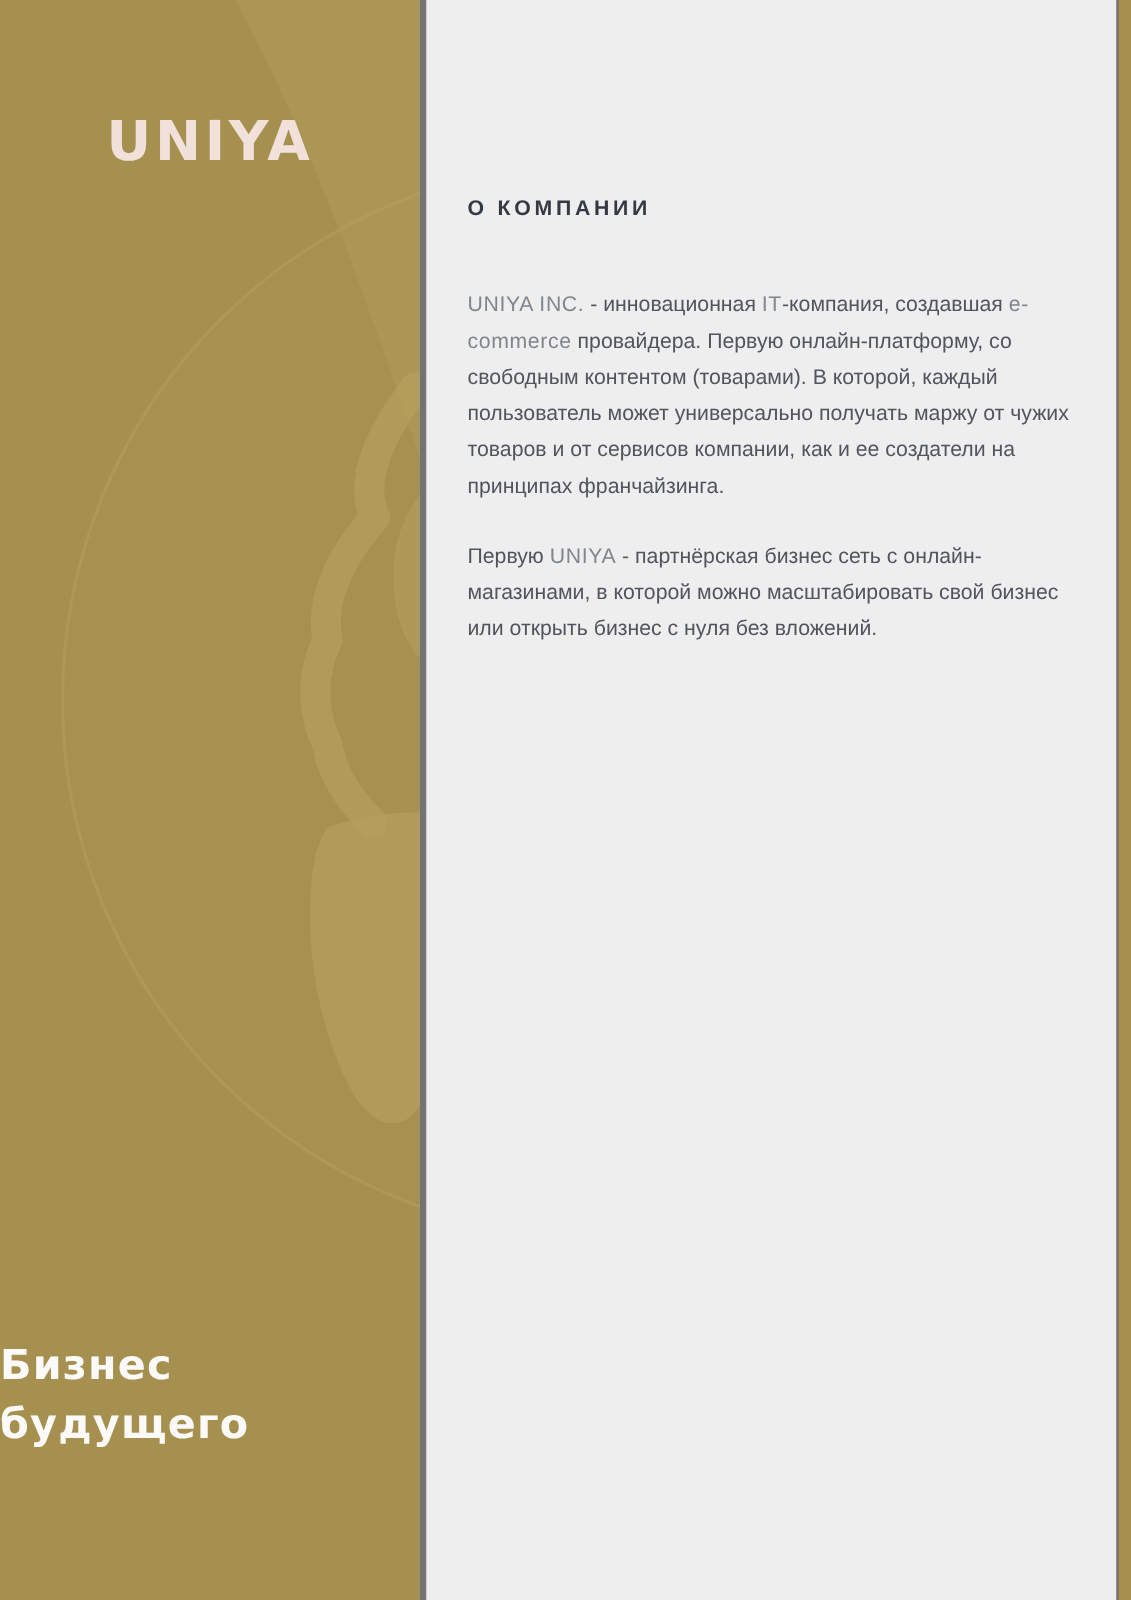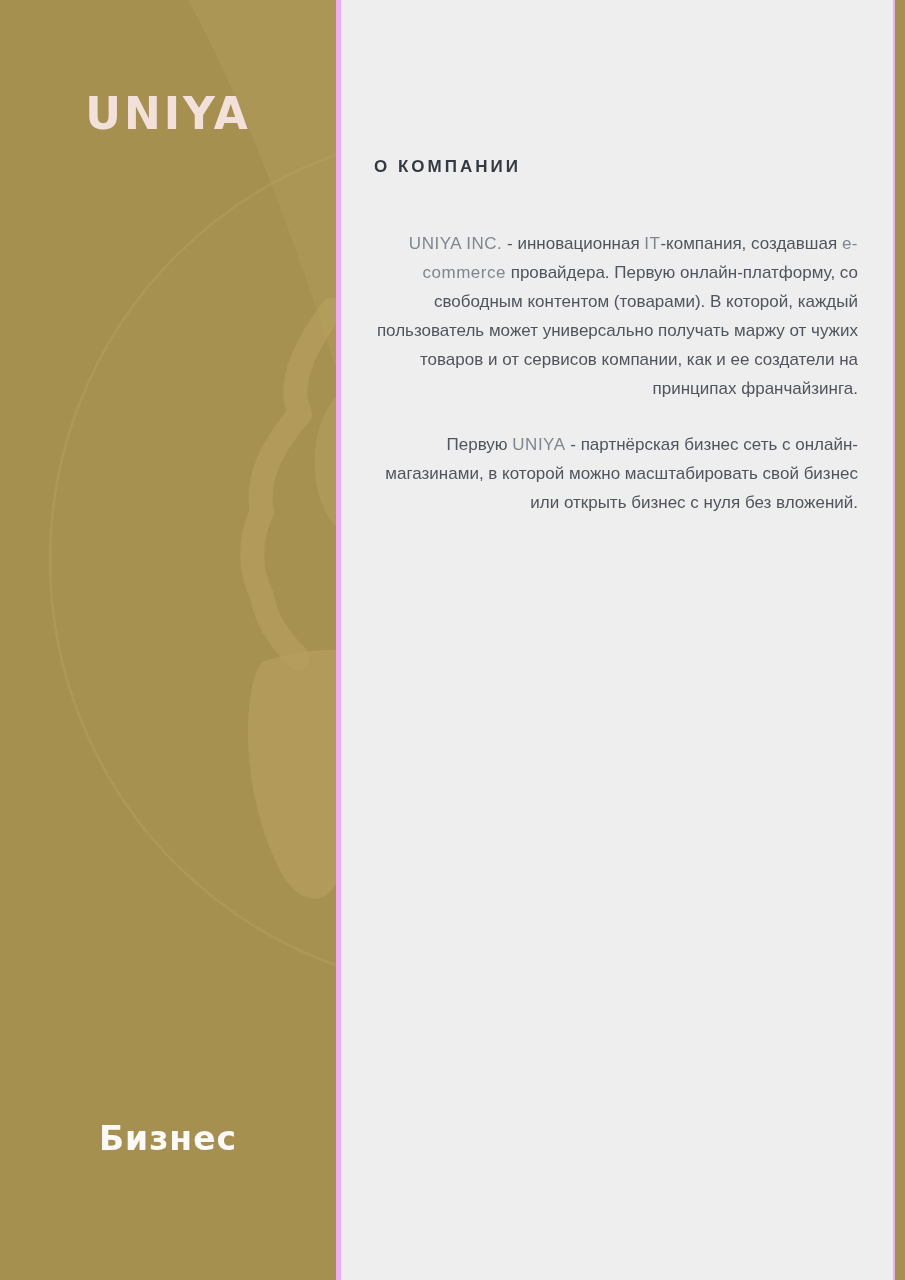--- a/index.html
+++ b/index.html
@@ -4,21 +4,21 @@
 <style>
   html, body { margin: 0; padding: 0; }
   body {
     background: #f7f2e7;
     font-family: "Liberation Sans", sans-serif;
   }
   .page {
     position: relative;
     width: 905px;
     height: 1280px;
-    background: #f0abfc;
+    background: #737373;
     overflow: hidden;
   }
   
   .sidebar {
     position: absolute;
     left: 0; top: 0;
     width: 336px; height: 1280px;
     background: #a6904f;
     overflow: hidden;
   }
@@ -36,21 +36,20 @@
     font-family: "DejaVu Sans", sans-serif;
     font-size: 44px;
     font-weight: 800;
     letter-spacing: 3px;
     color: #f2e1da;
   }
   .tagline {
     position: absolute;
     bottom: 118px; left: 0;
     width: 100%;
-    text-align: center;
     font-family: "DejaVu Sans", sans-serif;
     font-size: 33px;
     font-weight: 700;
     line-height: 47px;
     color: #fbfaf8;
     letter-spacing: 1px;
   }
   .tagline .line { display: block; }
   
   .right-bar {
@@ -76,21 +75,20 @@
     letter-spacing: 3px;
     color: #343a43;
   }
   .paragraphs p {
     width: 484px;
     margin: 16px 0 27px 0;
     font-size: 17px;
     line-height: 29px;
     color: #50555d;
     font-weight: 400;
-    text-align: right;
   }
   .paragraphs span.latin {
     color: #7f868d;
     font-weight: 400;
     letter-spacing: 0.5px;
   }
 </style>
 </head>
 <body>
 
@@ -107,20 +105,21 @@
 
       <path d="M336,396 C316,420 310,456 318,492 C326,520 336,526 336,526 Z" fill="#b7a05e" opacity="0.55"></path>
 
       <path d="M262,662 C300,648 336,650 336,650 L336,884 C322,908 296,902 280,870 C260,832 248,782 248,732 C248,702 252,676 262,662 Z" fill="#b7a05e" opacity="0.7"></path>
     </svg>
 
     <div class="logo">UNIYA</div>
 
     <div class="tagline">
       <span class="line">Бизнес</span>
+      <span class="line">будущего</span>
     </div>
   </div>
 
   <div class="content">
     <h1>О КОМПАНИИ</h1>
     <div class="paragraphs">
         <p><span class="latin">UNIYA INC.</span><span> - инновационная </span><span class="latin">IT</span><span>-компания, создавшая </span><span class="latin">e-commerce</span><span> провайдера. Первую онлайн-платформу, со свободным контентом (товарами). В которой, каждый пользователь может универсально получать маржу от чужих товаров и от сервисов компании, как и ее создатели на принципах франчайзинга.</span></p>
         <p><span>Первую </span><span class="latin">UNIYA</span><span> - партнёрская бизнес сеть с онлайн-магазинами, в которой можно масштабировать свой бизнес или открыть бизнес с нуля без вложений.</span></p>
       </div>
   </div>

